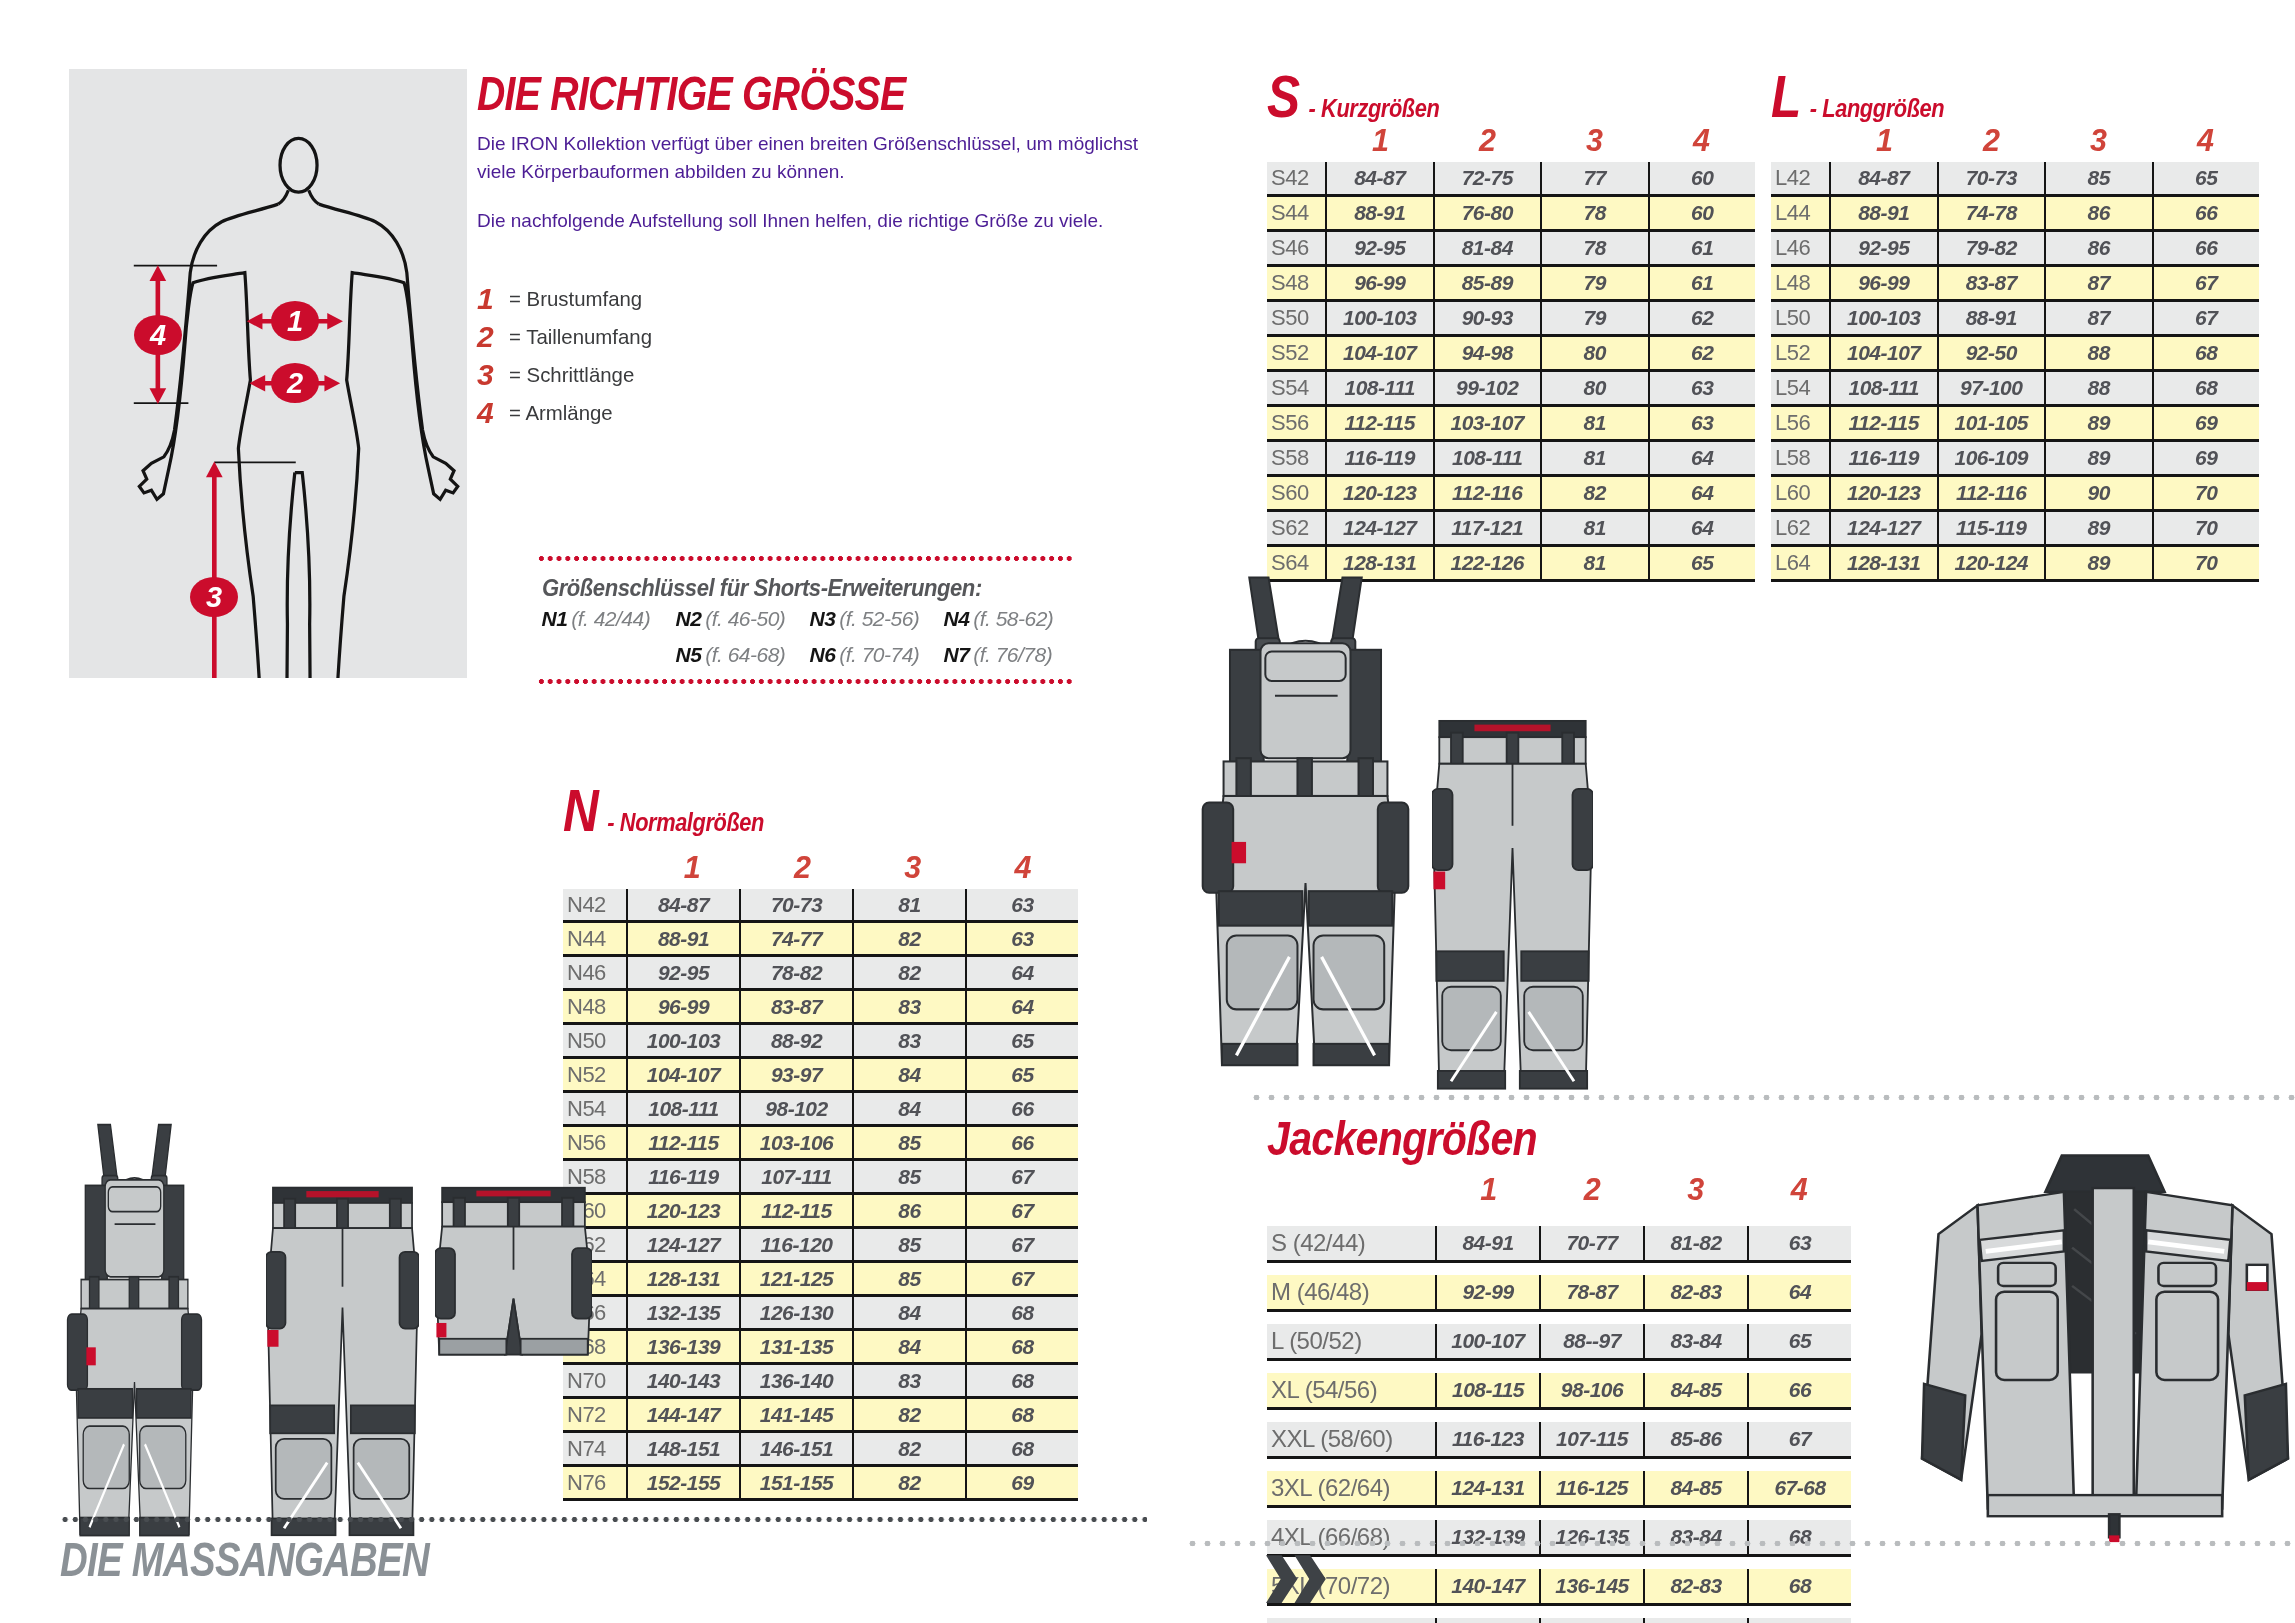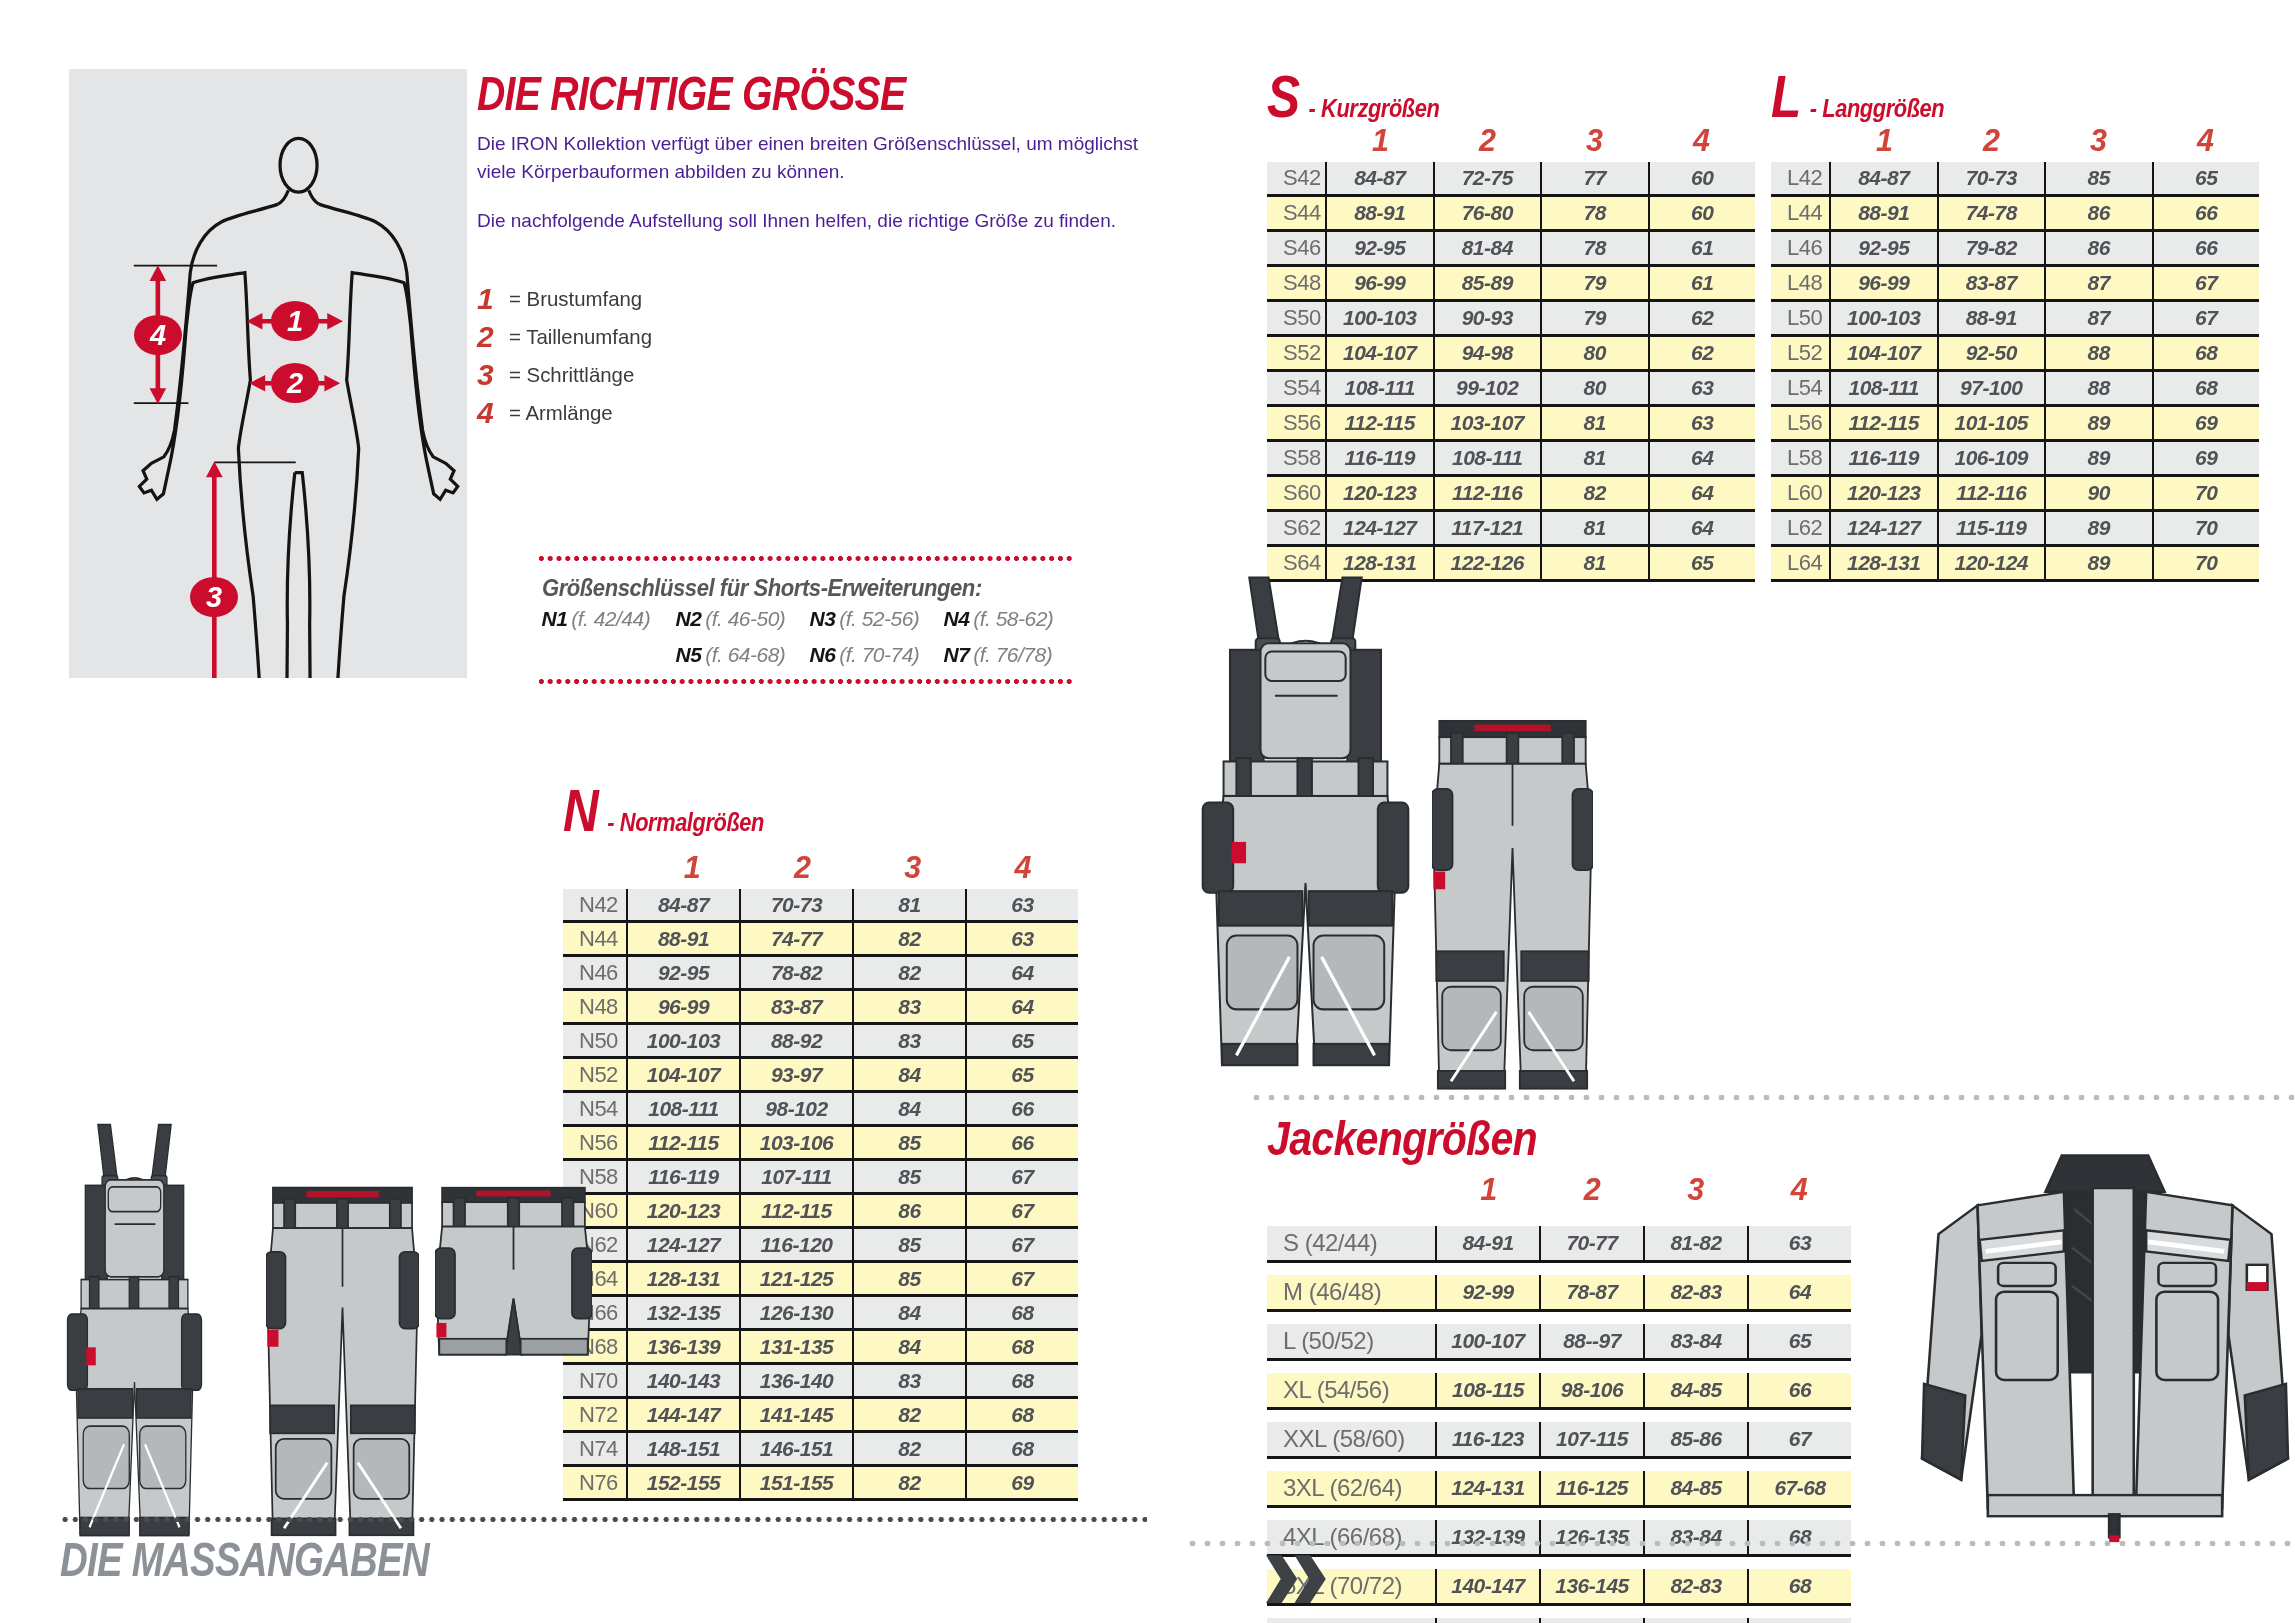--- a/index.html
+++ b/index.html
@@ -41,21 +41,21 @@
   .sizetable{position:absolute;}
   .ttitle{position:absolute;left:0;top:0;display:flex;align-items:baseline;white-space:nowrap;
           transform:scaleX(.84);transform-origin:left bottom;}
   .bigletter{font-size:59px;font-weight:bold;font-style:italic;color:#cb0c2c;letter-spacing:-1.9px;line-height:1;}
   .tsuffix{font-size:26px;font-weight:bold;font-style:italic;color:#cb0c2c;margin-left:12px;letter-spacing:-0.5px;}
   .thead{position:absolute;display:flex;}
   .hnum{flex:1;text-align:center;font-size:30.5px;font-weight:bold;font-style:italic;color:#d0443a;}
   .tbody{position:absolute;}
   .trow{display:flex;border-bottom:3.2px solid #151515;box-sizing:border-box;background:#fef9c3;}
   .trow.shade{background:#e9eaea;}
-  .tlabel{display:flex;align-items:center;padding-left:16px;box-sizing:border-box;
+  .tlabel{display:flex;align-items:center;padding-left:4px;box-sizing:border-box;
           border-right:2.8px solid #151515;font-size:22px;color:#6d6d6d;letter-spacing:-0.5px;white-space:nowrap;}
   .tcell{flex:1;display:flex;align-items:center;justify-content:center;border-right:2.8px solid #151515;
          font-size:21px;font-weight:bold;font-style:italic;color:#515257;letter-spacing:-0.5px;}
   .tcell:last-child{border-right:none;}
   .s-table{left:1267px;top:68px;width:488px;}
   .l-table{left:1771px;top:68px;width:488px;}
   .s-table .thead,.l-table .thead{top:55px;left:60px;right:0;}
   .s-table .tbody,.l-table .tbody{top:94px;left:0;right:0;}
   .s-table .trow,.l-table .trow{height:35px;}
   .s-table .tlabel,.l-table .tlabel{width:60px;}
@@ -224,21 +224,21 @@
       </g>
     </svg>
     <div class="marker" style="left:202px;top:232px">1</div>
     <div class="marker" style="left:202px;top:294px">2</div>
     <div class="marker" style="left:121px;top:508px">3</div>
     <div class="marker" style="left:65px;top:246px">4</div>
   </div>
 
   <h1 class="page-title">DIE RICHTIGE GRÖSSE</h1>
   <p class="intro p1">Die IRON Kollektion verfügt über einen breiten Größenschlüssel, um möglichst viele Körperbauformen abbilden zu können.</p>
-  <p class="intro p2">Die nachfolgende Aufstellung soll Ihnen helfen, die richtige Größe zu finden.</p>
+  <p class="intro p2">Die nachfolgende Aufstellung soll Ihnen helfen, die richtige Größe zu viele.</p>
 
   <div class="legend">
     <div class="legend-item">
       <span class="lnum">1</span>
       <span class="ltext">= Brustumfang</span>
     </div>
     <div class="legend-item">
       <span class="lnum">2</span>
       <span class="ltext">= Taillenumfang</span>
     </div>

